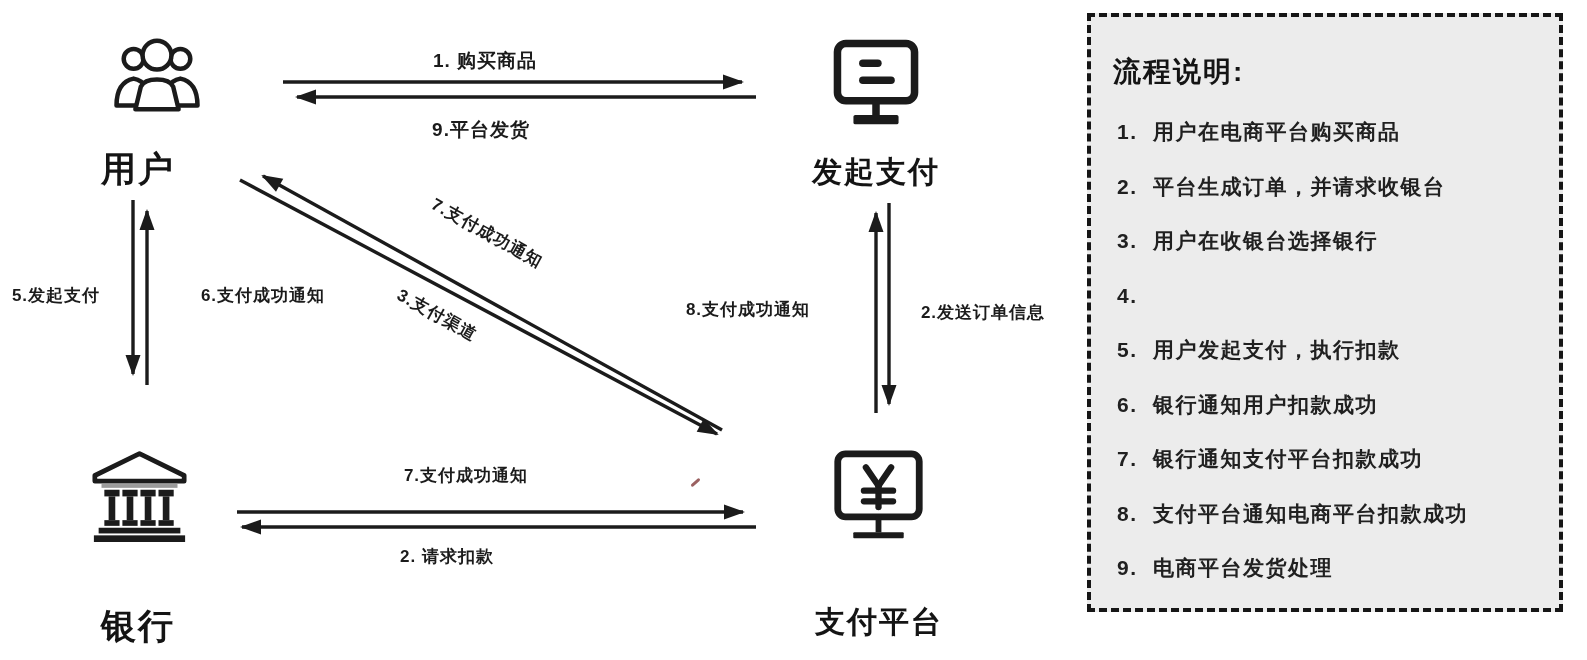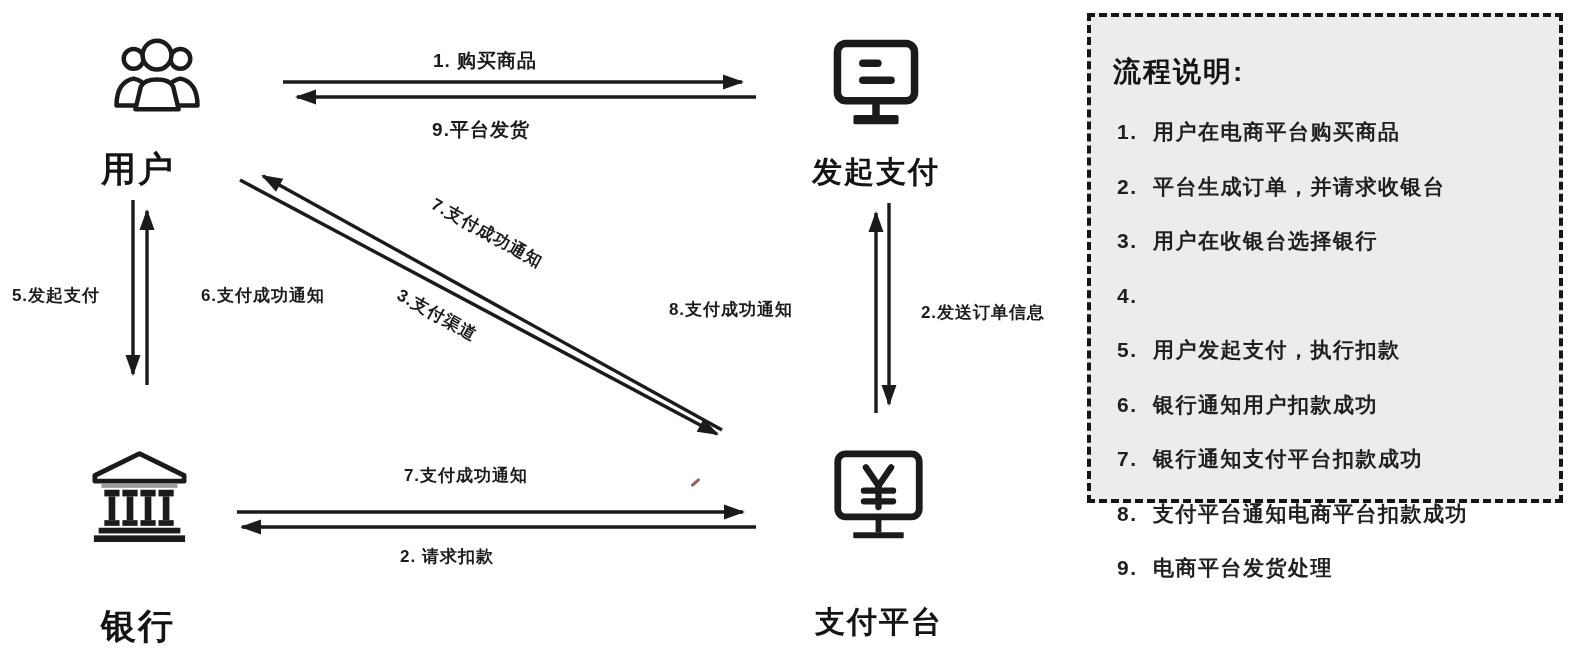--- a/index.html
+++ b/index.html
@@ -17,21 +17,21 @@
   .nl-mid{font-size:30px;}
   .elabel{
     position:absolute;transform:translate(-50%,-50%);
     font-size:17px;font-weight:700;color:#1b1b1b;white-space:nowrap;letter-spacing:1px;
   }
   .elabel.lg{font-size:19px;}
   .elabel.rot{transform:translate(-50%,-50%) rotate(29deg);}
   #arrow-layer{position:absolute;left:0;top:0;pointer-events:none;}
   #arrow-layer line{stroke:#1b1b1b;stroke-width:3.4px;}
   .legend{
-    position:absolute;left:1087px;top:13px;width:476px;height:490px;
+    position:absolute;left:1087px;top:13px;width:476px;height:599px;
     box-sizing:border-box;background:#ececec;border:4px dashed #161616;
     padding:36px 20px 0 20px;
   }
   .legend-title{
     font-size:28px;font-weight:700;color:#141414;letter-spacing:2px;margin:0 0 0 2px;
   }
   .legend-list{margin-top:14px;}
   .legend-item{
     height:54.5px;display:flex;align-items:center;
     font-size:21px;font-weight:700;color:#202020;letter-spacing:1.5px;white-space:nowrap;
@@ -122,21 +122,21 @@
     <rect x="24" y="88" width="52" height="6" rx="1" fill="#1b1b1b"></rect>
   </svg>
   <div class="node-label nl-mid" style="left:879px;top:622px">支付平台</div>
 
   <div class="elabel lg" style="left:485px;top:61px">1. 购买商品</div>
   <div class="elabel lg" style="left:481px;top:130px">9.平台发货</div>
   <div class="elabel" style="left:56px;top:295px">5.发起支付</div>
   <div class="elabel" style="left:263px;top:295px">6.支付成功通知</div>
   <div class="elabel rot" style="left:487px;top:233px">7.支付成功通知</div>
   <div class="elabel rot" style="left:437px;top:315px">3.支付渠道</div>
-  <div class="elabel" style="left:731px;top:309px">8.支付成功通知</div>
+  <div class="elabel" style="left:748px;top:309px">8.支付成功通知</div>
   <div class="elabel" style="left:983px;top:312px">2.发送订单信息</div>
   <div class="elabel" style="left:466px;top:475px">7.支付成功通知</div>
   <div class="elabel" style="left:447px;top:556px">2. 请求扣款</div>
 
   <div class="stray" style="background: rgb(138, 69, 69);"></div>
 
   <div class="legend">
     <div class="legend-title">流程说明:</div>
     <div class="legend-list">
       <div class="legend-item">

